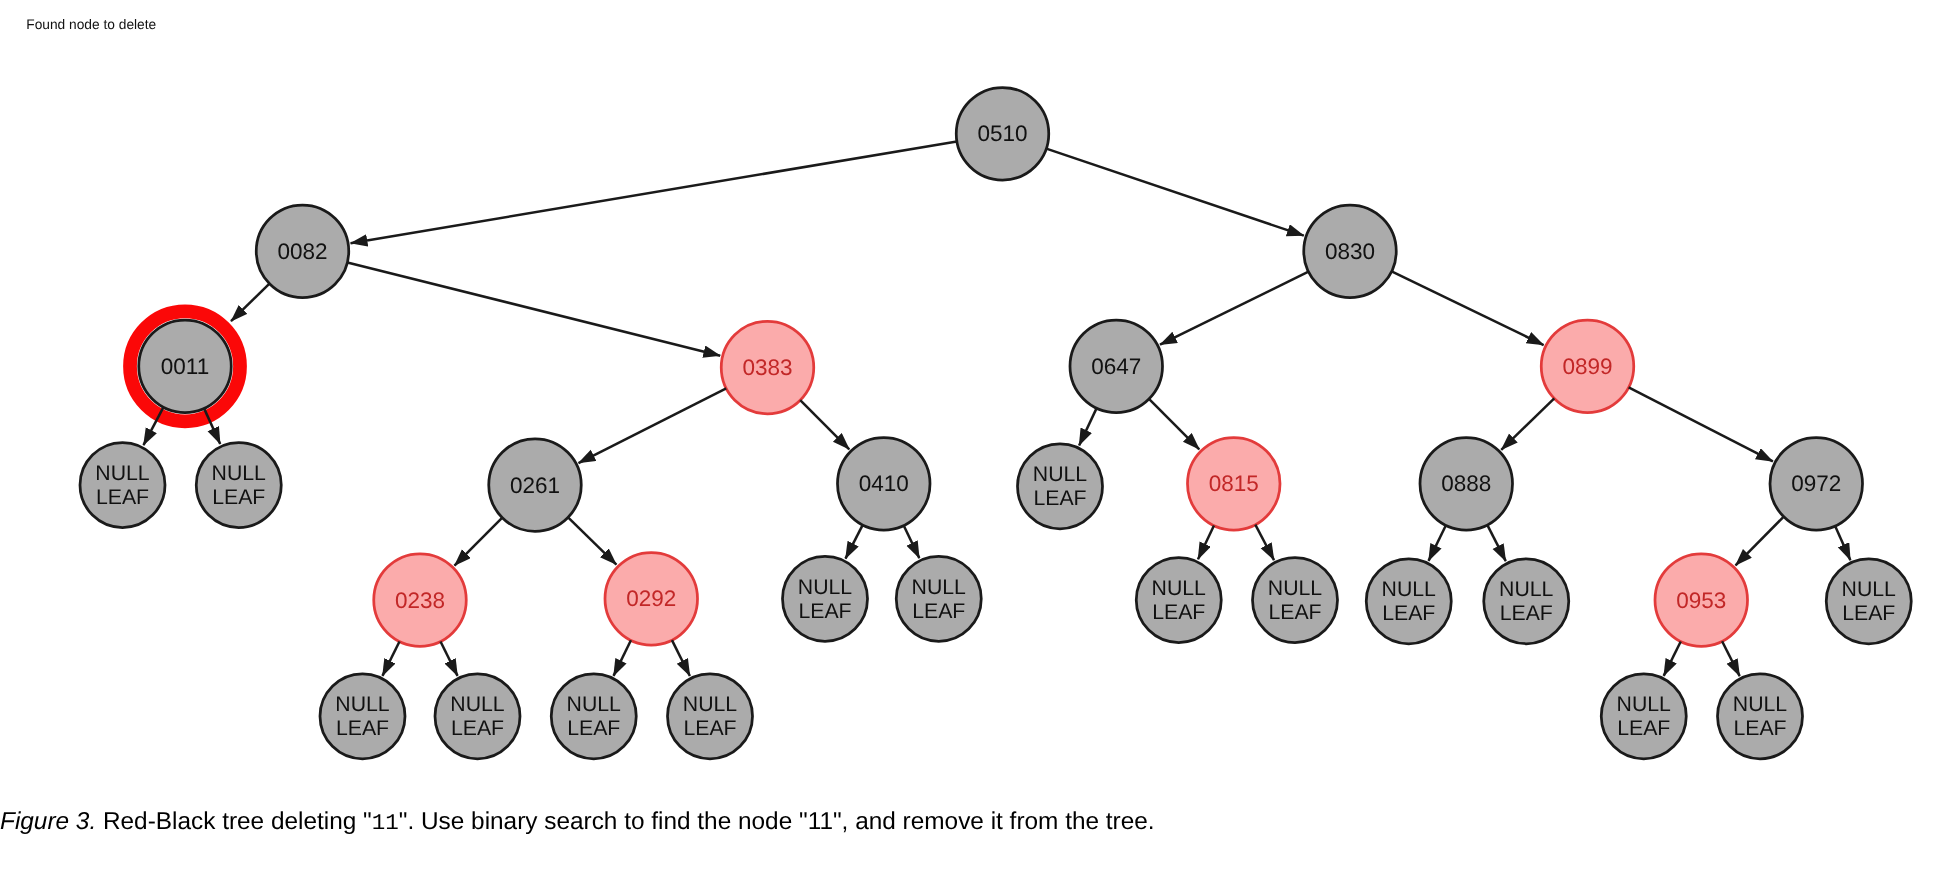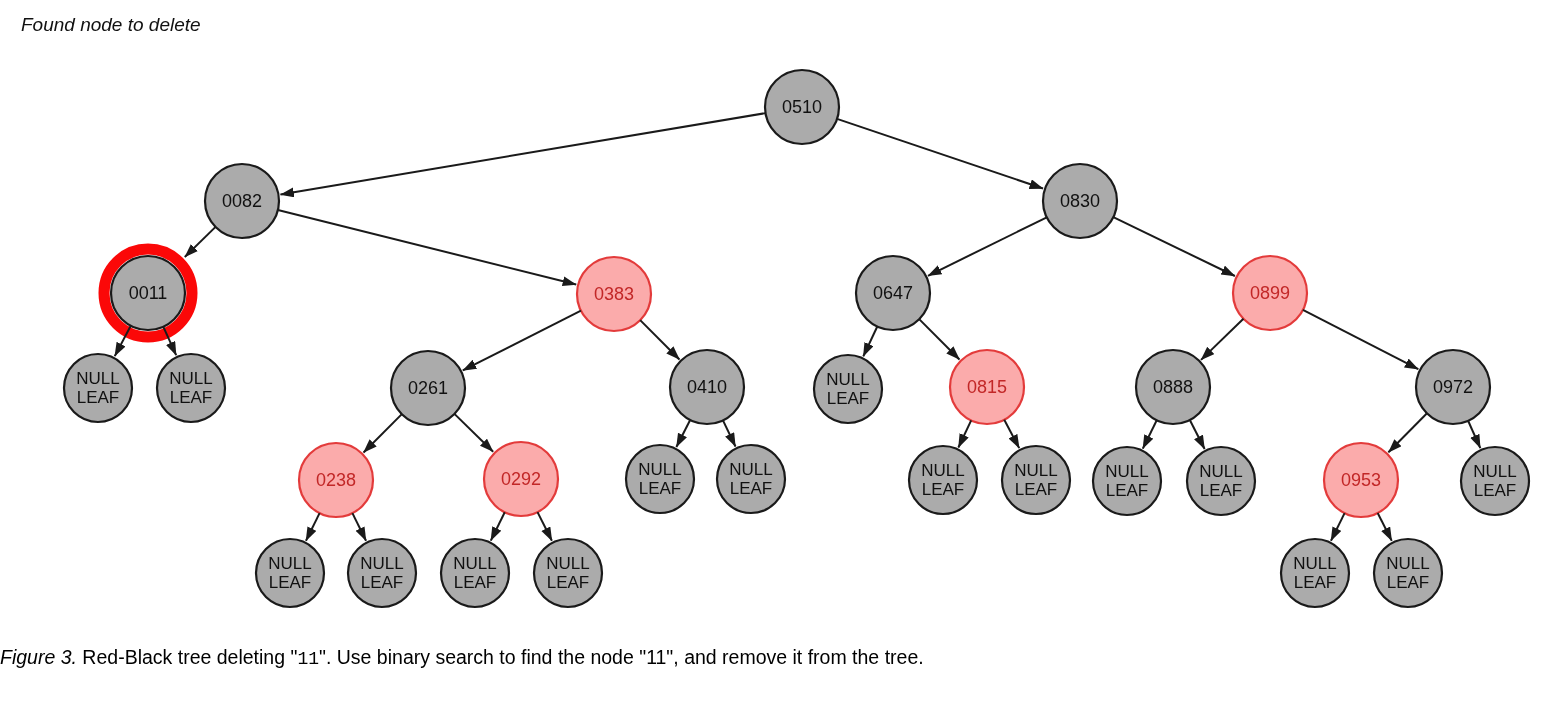--- a/index.html
+++ b/index.html
@@ -6,23 +6,22 @@
   html, body { background: #ffffff; }
   body {
     width: 1568px; height: 708px;
     font-family: "Liberation Sans", sans-serif;
     position: relative;
     overflow: hidden;
   }
   .status-text {
     position: absolute;
     left: 21px; top: 14px;
-    font-size: 19px;
+    font-size: 11px;
     color: #111111;
-    font-style: italic;
   }
   .tree-wrap {
     position: absolute;
     left: 0; top: 0;
     width: 1568px; height: 625px; margin-top: 15px;
   }
   svg text {
     font-family: "Liberation Sans", sans-serif;
   }
   .caption {

